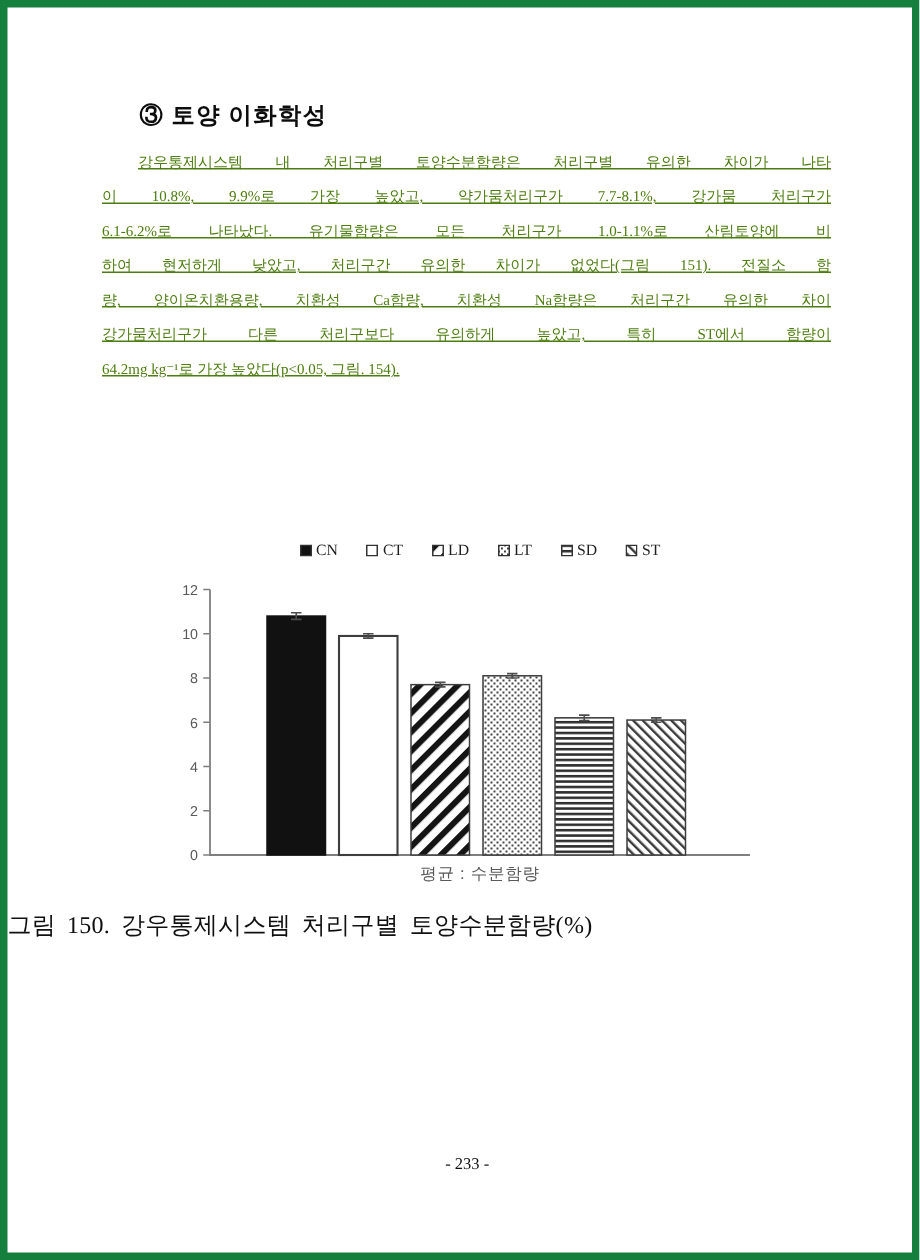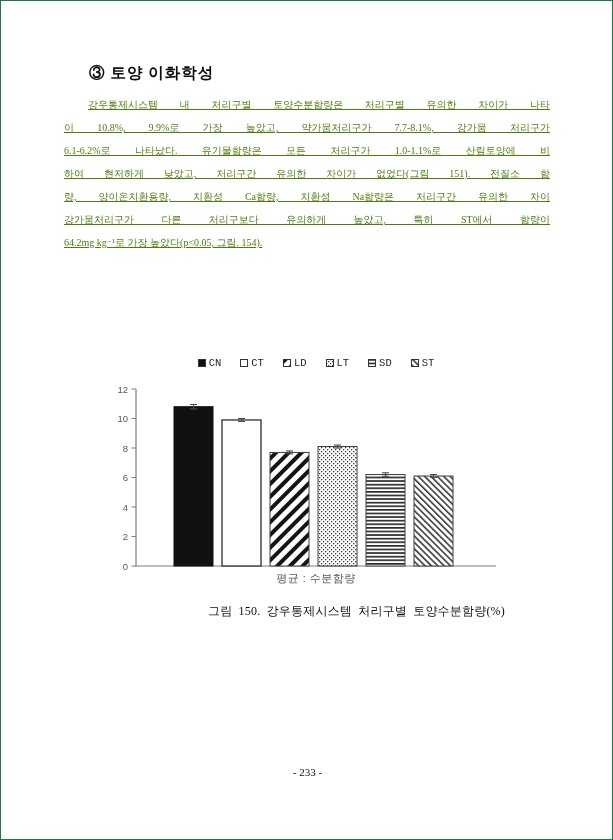--- a/index.html
+++ b/index.html
@@ -4,21 +4,21 @@
 <style>
   html,body{margin:0;padding:0;background:#ffffff;}
   .page{
     position:relative;
     width:613px;height:840px;
     background:#ffffff;
     font-family:"Liberation Serif","DejaVu Serif",serif;
     color:#111;
     overflow:hidden;
     box-sizing:border-box;
-    border:1px solid #15803d;
+    border:5px solid #15803d;
   }
   .heading{
     position:absolute;left:88px;top:62px;
     font-size:15.5px;font-weight:bold;letter-spacing:1px;
     color:#0d0d0d;
   }
   .paragraph{
     position:absolute;left:63px;top:92px;width:486px;
     font-size:10px;line-height:23px;color:#4d7c0f;text-decoration:underline;
   }
@@ -28,30 +28,30 @@
     height:23px;white-space:nowrap;
   }
   .paragraph .line.first{text-indent:24px;}
   .paragraph .line.last{text-align-last:left;}
   .chart-wrap{
     position:absolute;left:100px;top:355px;width:420px;
   }
   .legend{
     margin-left:35px;width:360px;
     display:flex;justify-content:center;gap:19px;
-    font-family:Liberation Mono, monospace;
+    font-family:Liberation Serif, serif;
     font-size:10.5px;color:#1f1f1f;
     height:14px;align-items:center;
   }
   .legend-item{display:flex;align-items:center;gap:3px;}
   .legend-item svg{display:block;}
   .chart-svg{display:block;margin-top:13px;}
   .caption{
     position:absolute;left:0;top:602px;width:504px;
-    text-align:right;font-size:12px;color:#101010;
+    text-align:left;font-size:16px;color:#101010;
     word-spacing:3px;letter-spacing:0.2px;
   }
   .page-number{
     position:absolute;left:0;top:765px;width:613px;
     text-align:center;font-size:11px;color:#101010;
   }
   .defs-holder{position:absolute;width:0;height:0;overflow:hidden;}
 </style>
 </head>
 <body>

